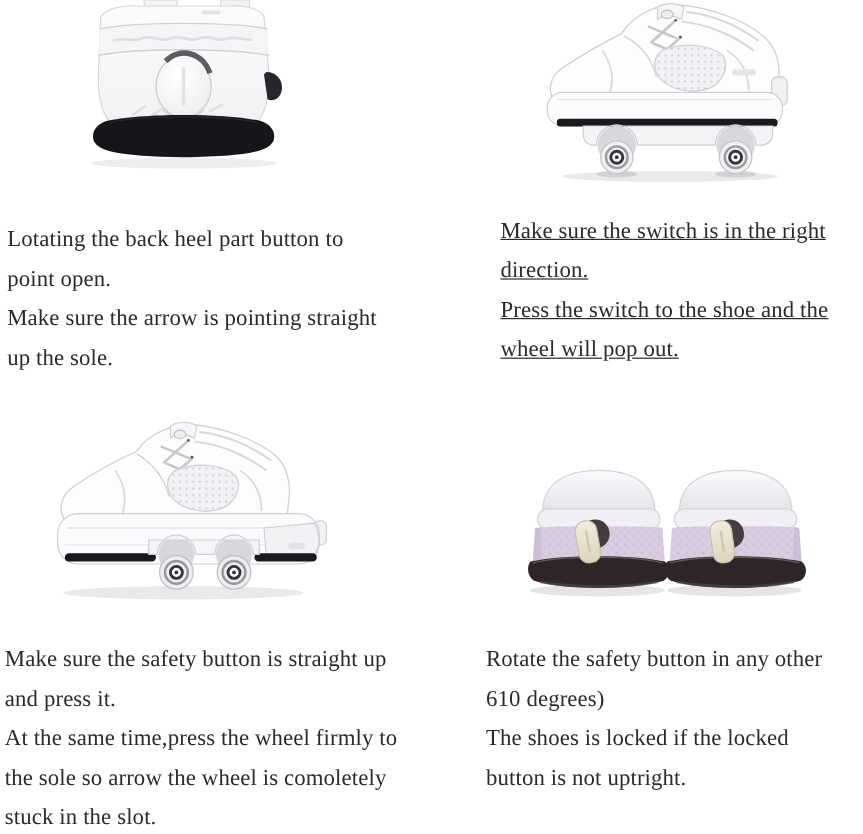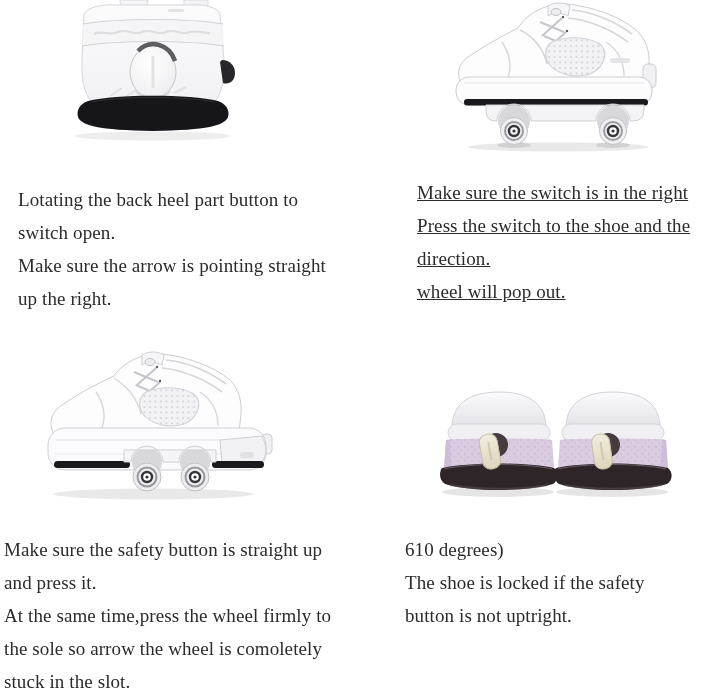--- a/index.html
+++ b/index.html
@@ -19,21 +19,21 @@
     line-height:33px;
     letter-spacing:0.1px;
   }
   .caption-line{white-space:nowrap;}
   
   #fig-heel-closeup{left:58px;top:0px;}
   #fig-wheels-out{left:448px;top:0px;}
   #fig-wheels-in{left:38px;top:350px;}
   #fig-heel-pair{left:428px;top:382px;}
   
-  #cap-1{left:18px;top:183px;}
+  #cap-1{left:6px;top:183px;}
   #cap-2{left:417px;top:176px;text-decoration:underline;}
   #cap-3{left:4px;top:533px;}
   #cap-4{left:405px;top:533px;}
 </style>
 </head>
 <body>
 
 <div class="sheet">
 
   <div class="figure" id="fig-heel-closeup">
@@ -253,39 +253,40 @@
         <g transform="rotate(-8 60 70)">
           <rect x="51" y="52" width="18" height="35" rx="8" fill="url(#d-btn)" stroke="#c8c0aa"></rect>
           <line x1="60" y1="60" x2="60" y2="78" stroke="#cfc7ae" stroke-width="2"></line>
         </g>
       </g>
     </svg>
   </div>
 
   <div class="caption" id="cap-1">
       <div class="caption-line">Lotating the back heel part button to</div>
-      <div class="caption-line">switch open.</div>
+      <div class="caption-line">point open.</div>
       <div class="caption-line">Make sure the arrow is pointing straight</div>
-      <div class="caption-line">up the right.</div>
+      <div class="caption-line">up the sole.</div>
     </div>
 
   <div class="caption" id="cap-2">
       <div class="caption-line">Make sure the switch is in the right</div>
+      <div class="caption-line">direction.</div>
       <div class="caption-line">Press the switch to the shoe and the</div>
-      <div class="caption-line">direction.</div>
       <div class="caption-line">wheel will pop out.</div>
     </div>
 
   <div class="caption" id="cap-3">
       <div class="caption-line">Make sure the safety button is straight up</div>
       <div class="caption-line">and press it.</div>
       <div class="caption-line">At the same time,press the wheel firmly to</div>
       <div class="caption-line">the sole so arrow the wheel is comoletely</div>
       <div class="caption-line">stuck in the slot.</div>
     </div>
 
   <div class="caption" id="cap-4">
+      <div class="caption-line">Rotate the safety button in any other</div>
       <div class="caption-line">610 degrees)</div>
-      <div class="caption-line">The shoe is locked if the safety</div>
+      <div class="caption-line">The shoes is locked if the locked</div>
       <div class="caption-line">button is not uptright.</div>
     </div>
 
 </div>
 
 </body></html>

